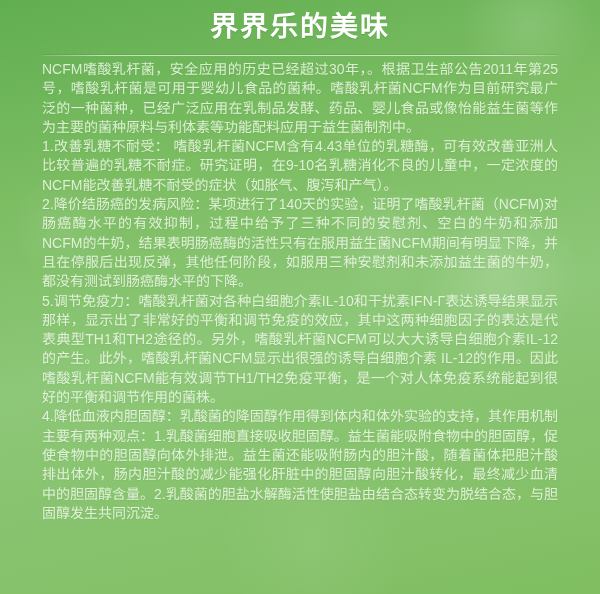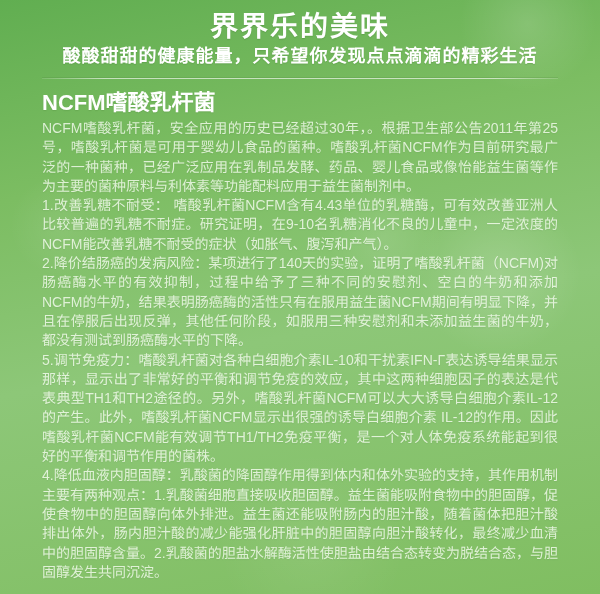--- a/index.html
+++ b/index.html
@@ -70,28 +70,26 @@
   .section-health .body-text { margin-top: 0; }
   .section-health .body-text + .body-text { margin-top: 0; }
 </style>
 </head>
 <body>
 
 <div class="page">
 
   <div class="header">
     <h1 class="title">界界乐的美味</h1>
-    <h2 class="subtitle">酸酸甜甜的健康能量，只希望你发现点点滴滴的精彩生活</h2>
     <div class="divider"></div>
   </div>
 
   <div class="content">
 
     <div class="section-intro">
-      <h3 class="section-heading">NCFM嗜酸乳杆菌</h3>
       <p class="body-text">NCFM嗜酸乳杆菌，安全应用的历史已经超过30年，。根据卫生部公告2011年第25号，嗜酸乳杆菌是可用于婴幼儿食品的菌种。嗜酸乳杆菌NCFM作为目前研究最广泛的一种菌种，已经广泛应用在乳制品发酵、药品、婴儿食品或像怡能益生菌等作为主要的菌种原料与利体素等功能配料应用于益生菌制剂中。</p>
     </div>
 
     <div class="section-health">
       <p class="body-text">1.改善乳糖不耐受： 嗜酸乳杆菌NCFM含有4.43单位的乳糖酶，可有效改善亚洲人比较普遍的乳糖不耐症。研究证明，在9-10名乳糖消化不良的儿童中，一定浓度的NCFM能改善乳糖不耐受的症状（如胀气、腹泻和产气）。</p>
       <p class="body-text">2.降价结肠癌的发病风险：某项进行了140天的实验，证明了嗜酸乳杆菌（NCFM)对肠癌酶水平的有效抑制，过程中给予了三种不同的安慰剂、空白的牛奶和添加NCFM的牛奶，结果表明肠癌酶的活性只有在服用益生菌NCFM期间有明显下降，并且在停服后出现反弹，其他任何阶段，如服用三种安慰剂和未添加益生菌的牛奶，都没有测试到肠癌酶水平的下降。</p>
       <p class="body-text">5.调节免疫力：嗜酸乳杆菌对各种白细胞介素IL-10和干扰素IFN-Γ表达诱导结果显示那样，显示出了非常好的平衡和调节免疫的效应，其中这两种细胞因子的表达是代表典型TH1和TH2途径的。另外，嗜酸乳杆菌NCFM可以大大诱导白细胞介素IL-12的产生。此外，嗜酸乳杆菌NCFM显示出很强的诱导白细胞介素 IL-12的作用。因此嗜酸乳杆菌NCFM能有效调节TH1/TH2免疫平衡，是一个对人体免疫系统能起到很好的平衡和调节作用的菌株。</p>
       <p class="body-text">4.降低血液内胆固醇：乳酸菌的降固醇作用得到体内和体外实验的支持，其作用机制主要有两种观点：1.乳酸菌细胞直接吸收胆固醇。益生菌能吸附食物中的胆固醇，促使食物中的胆固醇向体外排泄。益生菌还能吸附肠内的胆汁酸，随着菌体把胆汁酸排出体外，肠内胆汁酸的减少能强化肝脏中的胆固醇向胆汁酸转化，最终减少血清中的胆固醇含量。2.乳酸菌的胆盐水解酶活性使胆盐由结合态转变为脱结合态，与胆固醇发生共同沉淀。</p>
     </div>
 

